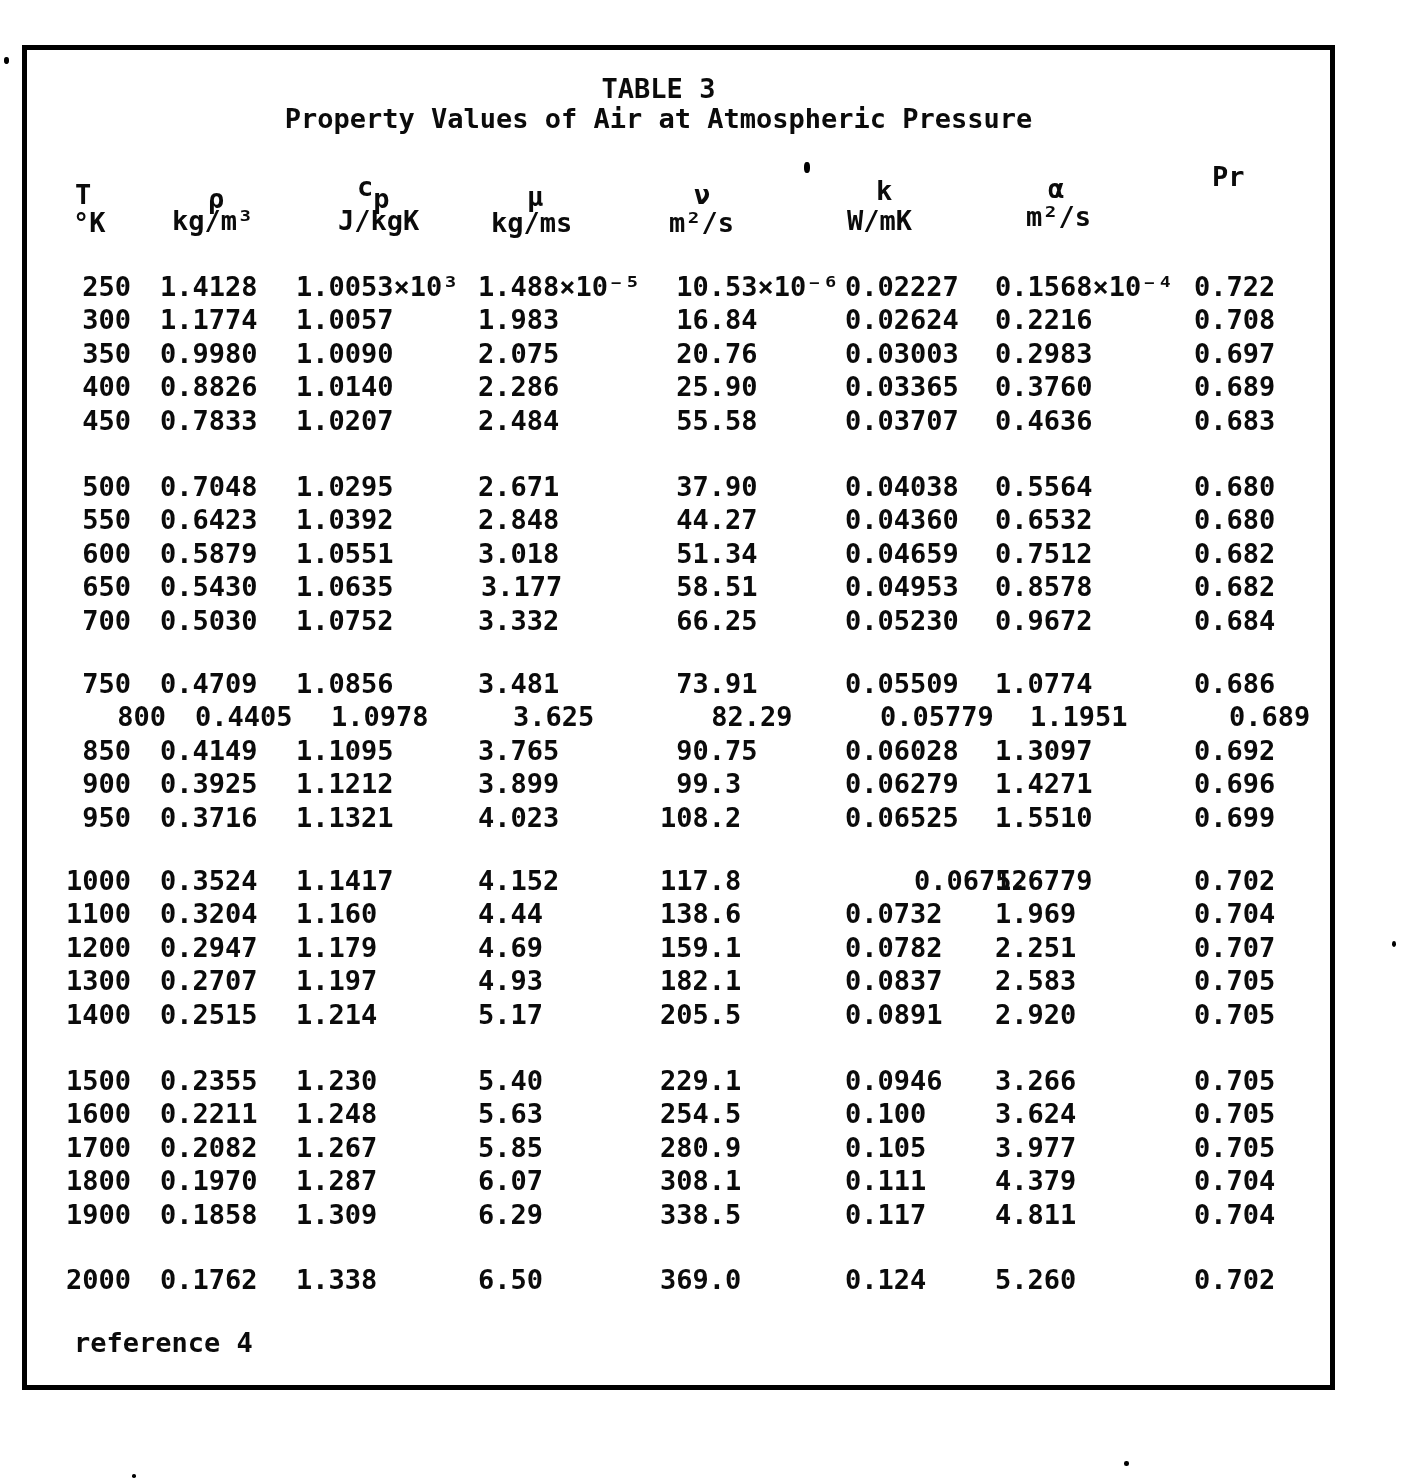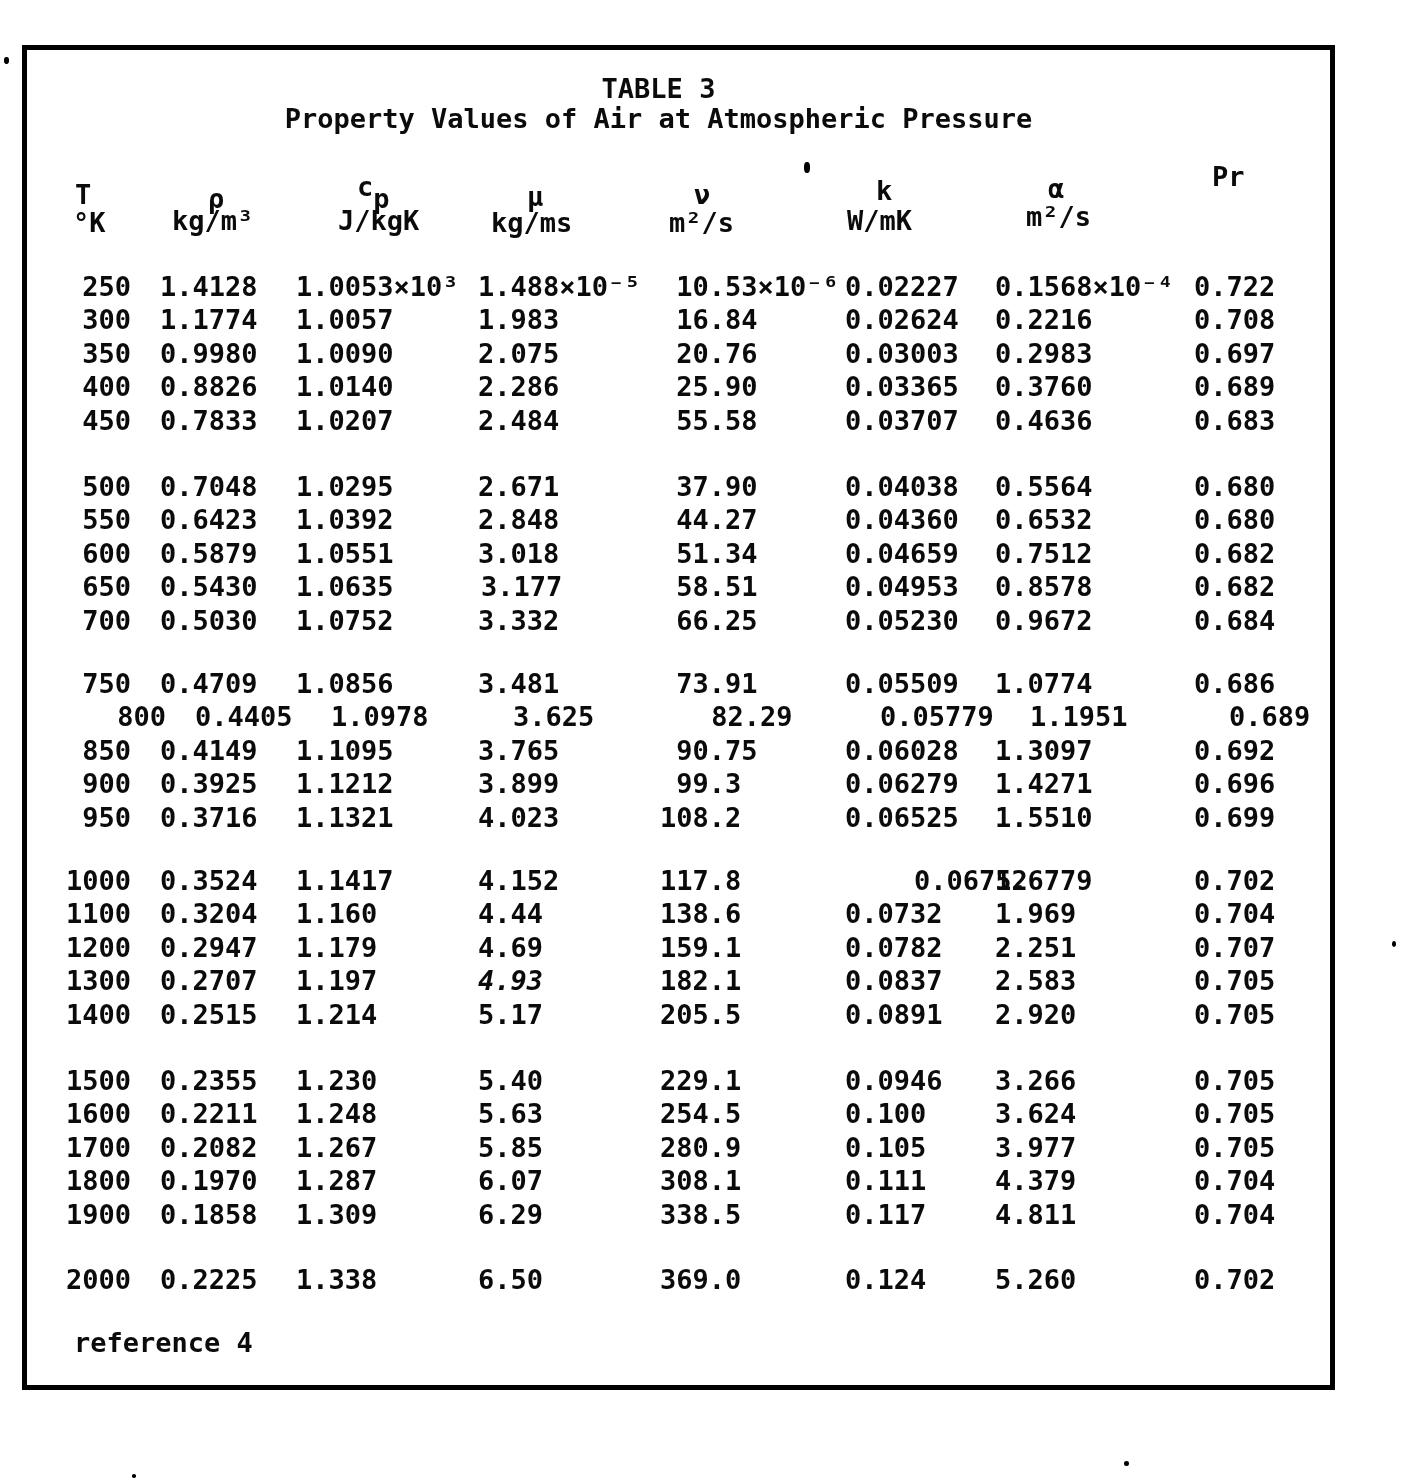--- a/index.html
+++ b/index.html
@@ -238,21 +238,21 @@
           <span class="cell" style="left: 451px;">4.69</span>
           <span class="cell" style="left: 633px;">159.1</span>
           <span class="cell" style="left: 818px;">0.0782</span>
           <span class="cell" style="left: 968px;">2.251</span>
           <span class="cell" style="left: 1167px;">0.707</span>
         </div>
         <div class="row" style="top: 914.2px;">
           <span class="cell" style="left: 24px; width: 80px; text-align: right;">1300</span>
           <span class="cell" style="left: 133px;">0.2707</span>
           <span class="cell" style="left: 269px;">1.197</span>
-          <span class="cell" style="left: 451px; font-style: italic;">4.93</span>
+          <span class="cell" style="left: 451px;">4.93</span>
           <span class="cell" style="left: 633px;">182.1</span>
           <span class="cell" style="left: 818px;">0.0837</span>
           <span class="cell" style="left: 968px;">2.583</span>
           <span class="cell" style="left: 1167px;">0.705</span>
         </div>
         <div class="row" style="top: 947.6px;">
           <span class="cell" style="left: 24px; width: 80px; text-align: right;">1400</span>
           <span class="cell" style="left: 133px;">0.2515</span>
           <span class="cell" style="left: 269px;">1.214</span>
           <span class="cell" style="left: 451px;">5.17</span>
@@ -306,21 +306,21 @@
           <span class="cell" style="left: 133px;">0.1858</span>
           <span class="cell" style="left: 269px;">1.309</span>
           <span class="cell" style="left: 451px;">6.29</span>
           <span class="cell" style="left: 633px;">338.5</span>
           <span class="cell" style="left: 818px;">0.117</span>
           <span class="cell" style="left: 968px;">4.811</span>
           <span class="cell" style="left: 1167px;">0.704</span>
         </div>
         <div class="row" style="top: 1213px;">
           <span class="cell" style="left: 24px; width: 80px; text-align: right;">2000</span>
-          <span class="cell" style="left: 133px;">0.2225</span>
+          <span class="cell" style="left: 133px;">0.1762</span>
           <span class="cell" style="left: 269px;">1.338</span>
           <span class="cell" style="left: 451px;">6.50</span>
           <span class="cell" style="left: 633px;">369.0</span>
           <span class="cell" style="left: 818px;">0.124</span>
           <span class="cell" style="left: 968px;">5.260</span>
           <span class="cell" style="left: 1167px;">0.702</span>
         </div>
       </div>
 
     <div class="footer-note">reference 4</div>

